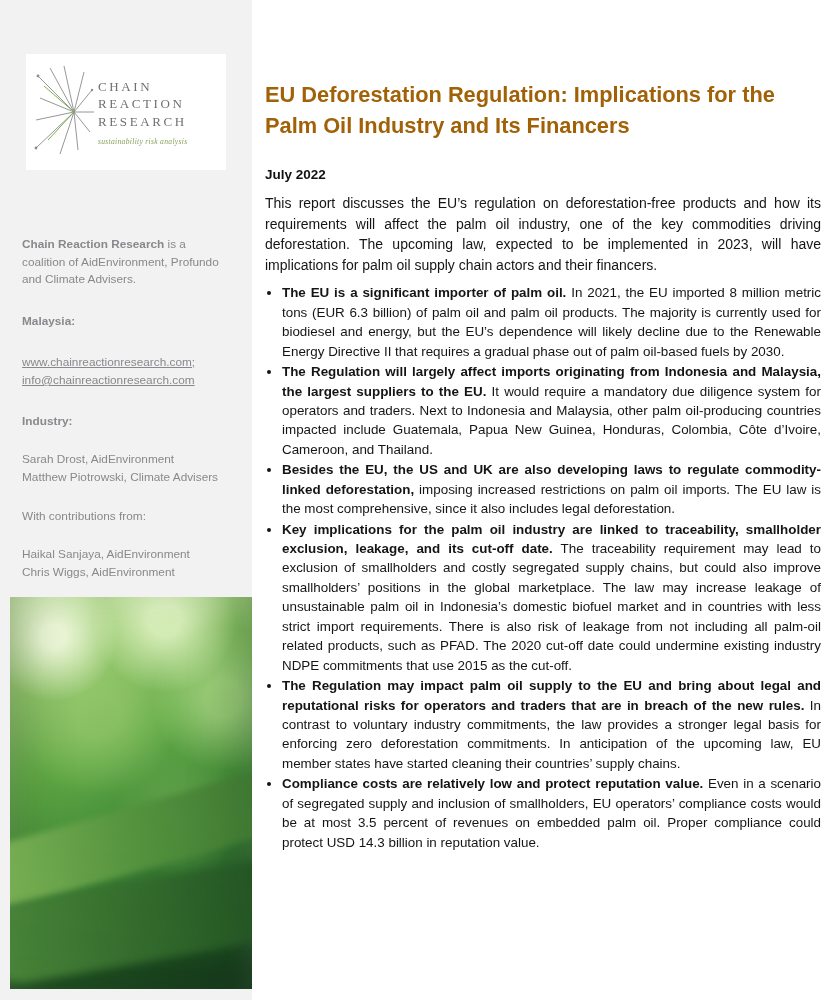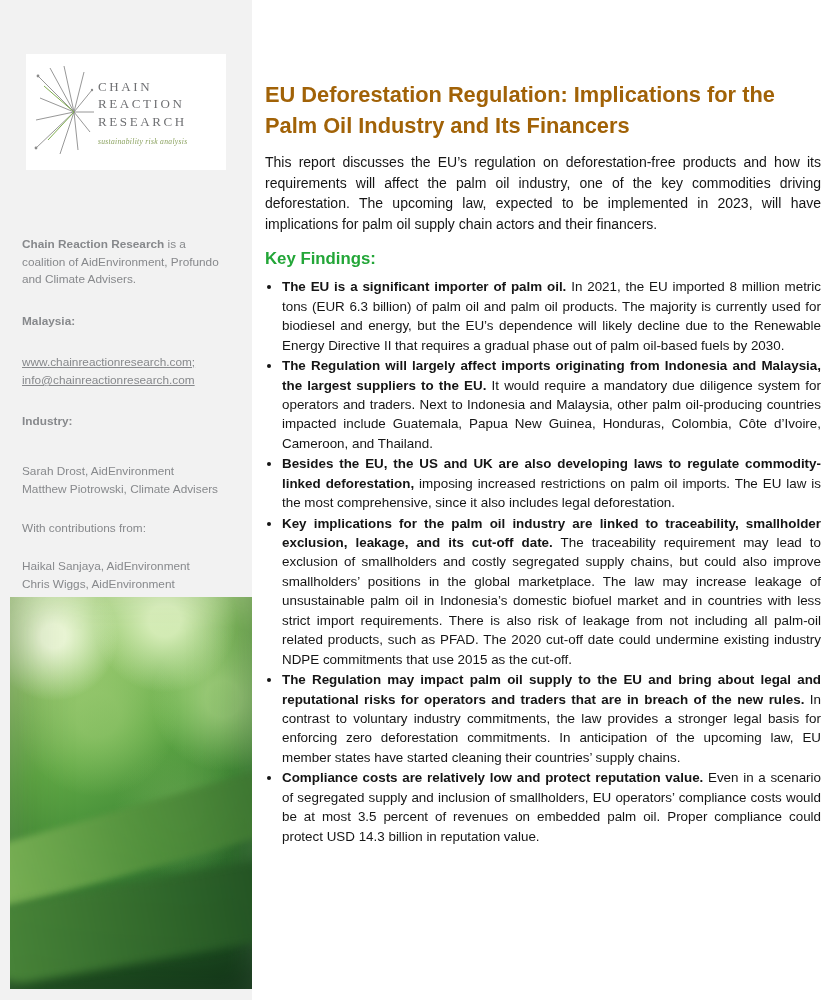--- a/index.html
+++ b/index.html
@@ -15,21 +15,21 @@
   .logo-tagline { margin-top:7px; font-family:"Liberation Serif", serif; font-style:italic; font-size:7.6px; color:#8aa15e; letter-spacing:0.3px; }
 
   .sidebar-text { padding:0 24px 0 22px; color:#87898c; font-size:11.8px; line-height:1.5; }
   .about { margin-top:66px; }
   .s-bold { font-weight:700; color:#87898c; }
   .contact-label { margin-top:24px; font-weight:700; }
   .links { margin-top:22px; }
   .s-link { display:block; color:#87898c; text-decoration:underline; line-height:1.55; cursor:pointer; }
   .authors-label { margin-top:24px; font-weight:700; }
   .author-line { display:block; }
-  .authors-list { margin-top:32px; }
+  .authors-list { margin-top:20px; }
   .contrib-label { margin-top:22px; }
   .contrib-list { margin-top:20px; }
 
   .forest-photo { position:absolute; left:10px; top:597px; width:242px; height:392px; overflow:hidden;
     background-color:#3c7a33;
     background-image:
       radial-gradient(circle at 18% 10%, rgba(238,248,218,0.95) 0 3%, rgba(238,248,218,0) 16%),
       radial-gradient(circle at 64% 6%,  rgba(223,242,194,0.85) 0 4%, rgba(223,242,194,0) 18%),
       radial-gradient(circle at 88% 26%, rgba(195,228,155,0.55) 0 5%, rgba(195,228,155,0) 20%),
       radial-gradient(circle at 36% 30%, rgba(160,205,118,0.55) 0 7%, rgba(160,205,118,0) 26%),
@@ -119,24 +119,24 @@
         <span class="author-line">Chris Wiggs, AidEnvironment</span>
       </div>
     </div>
 
     <div class="forest-photo"></div>
   </div>
 
   <div class="main">
     <h1 class="title">EU Deforestation Regulation: Implications for the Palm Oil Industry and Its Financers</h1>
 
+    <p class="date">July 2022</p>
 
     <p class="intro">This report discusses the EU’s regulation on deforestation-free products and how its requirements will affect the palm oil industry, one of the key commodities driving deforestation. The upcoming law, expected to be implemented in 2023, will have implications for palm oil supply chain actors and their financers.</p>
 
-    <h2 class="key-findings">Key Findings:</h2>
 
     <ul class="findings">
       <li><span class="fb">The EU is a significant importer of palm oil.</span><span> In 2021, the EU imported 8 million metric tons (EUR 6.3 billion) of palm oil and palm oil products. The majority is currently used for biodiesel and energy, but the EU’s dependence will likely decline due to the Renewable Energy Directive II that requires a gradual phase out of palm oil-based fuels by 2030.</span></li>
       <li><span class="fb">The Regulation will largely affect imports originating from Indonesia and Malaysia, the largest suppliers to the EU.</span><span> It would require a mandatory due diligence system for operators and traders. Next to Indonesia and Malaysia, other palm oil-producing countries impacted include Guatemala, Papua New Guinea, Honduras, Colombia, Côte d’Ivoire, Cameroon, and Thailand.</span></li>
       <li><span class="fb">Besides the EU, the US and UK are also developing laws to regulate commodity-linked deforestation,</span><span> imposing increased restrictions on palm oil imports. The EU law is the most comprehensive, since it also includes legal deforestation.</span></li>
       <li><span class="fb">Key implications for the palm oil industry are linked to traceability, smallholder exclusion, leakage, and its cut-off date.</span><span> The traceability requirement may lead to exclusion of smallholders and costly segregated supply chains, but could also improve smallholders’ positions in the global marketplace. The law may increase leakage of unsustainable palm oil in Indonesia’s domestic biofuel market and in countries with less strict import requirements. There is also risk of leakage from not including all palm-oil related products, such as PFAD. The 2020 cut-off date could undermine existing industry NDPE commitments that use 2015 as the cut-off.</span></li>
       <li><span class="fb">The Regulation may impact palm oil supply to the EU and bring about legal and reputational risks for operators and traders that are in breach of the new rules.</span><span> In contrast to voluntary industry commitments, the law provides a stronger legal basis for enforcing zero deforestation commitments. In anticipation of the upcoming law, EU member states have started cleaning their countries’ supply chains.</span></li>
       <li><span class="fb">Compliance costs are relatively low and protect reputation value.</span><span> Even in a scenario of segregated supply and inclusion of smallholders, EU operators’ compliance costs would be at most 3.5 percent of revenues on embedded palm oil. Proper compliance could protect USD 14.3 billion in reputation value.</span></li>
     </ul>
   </div>

